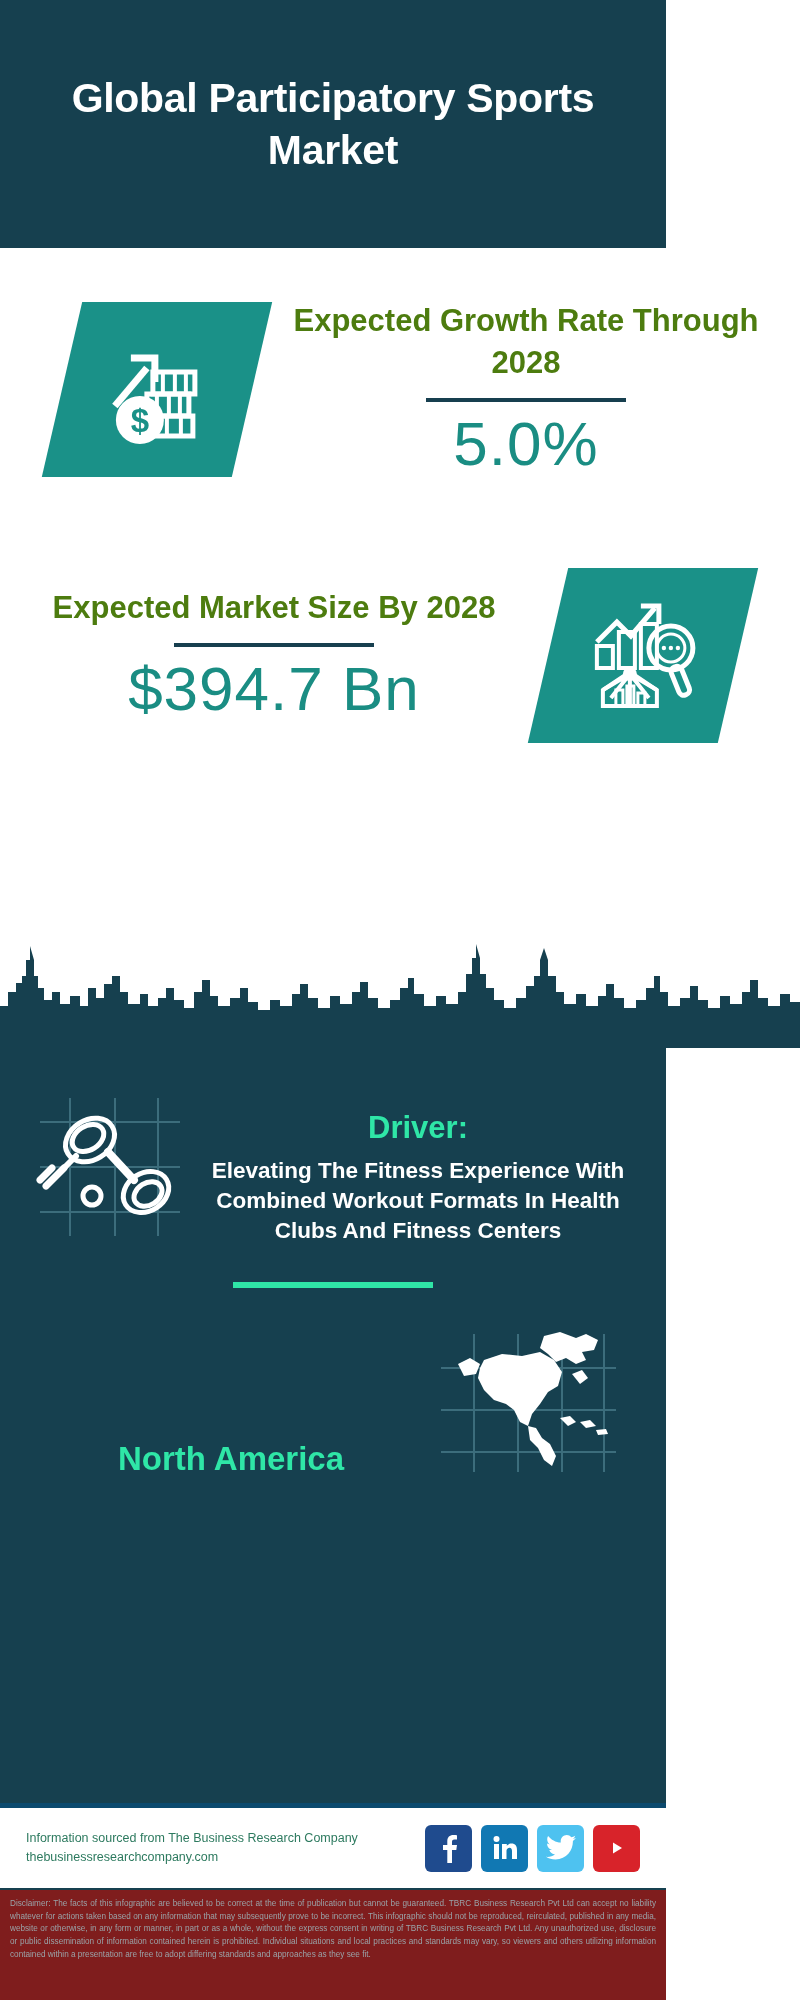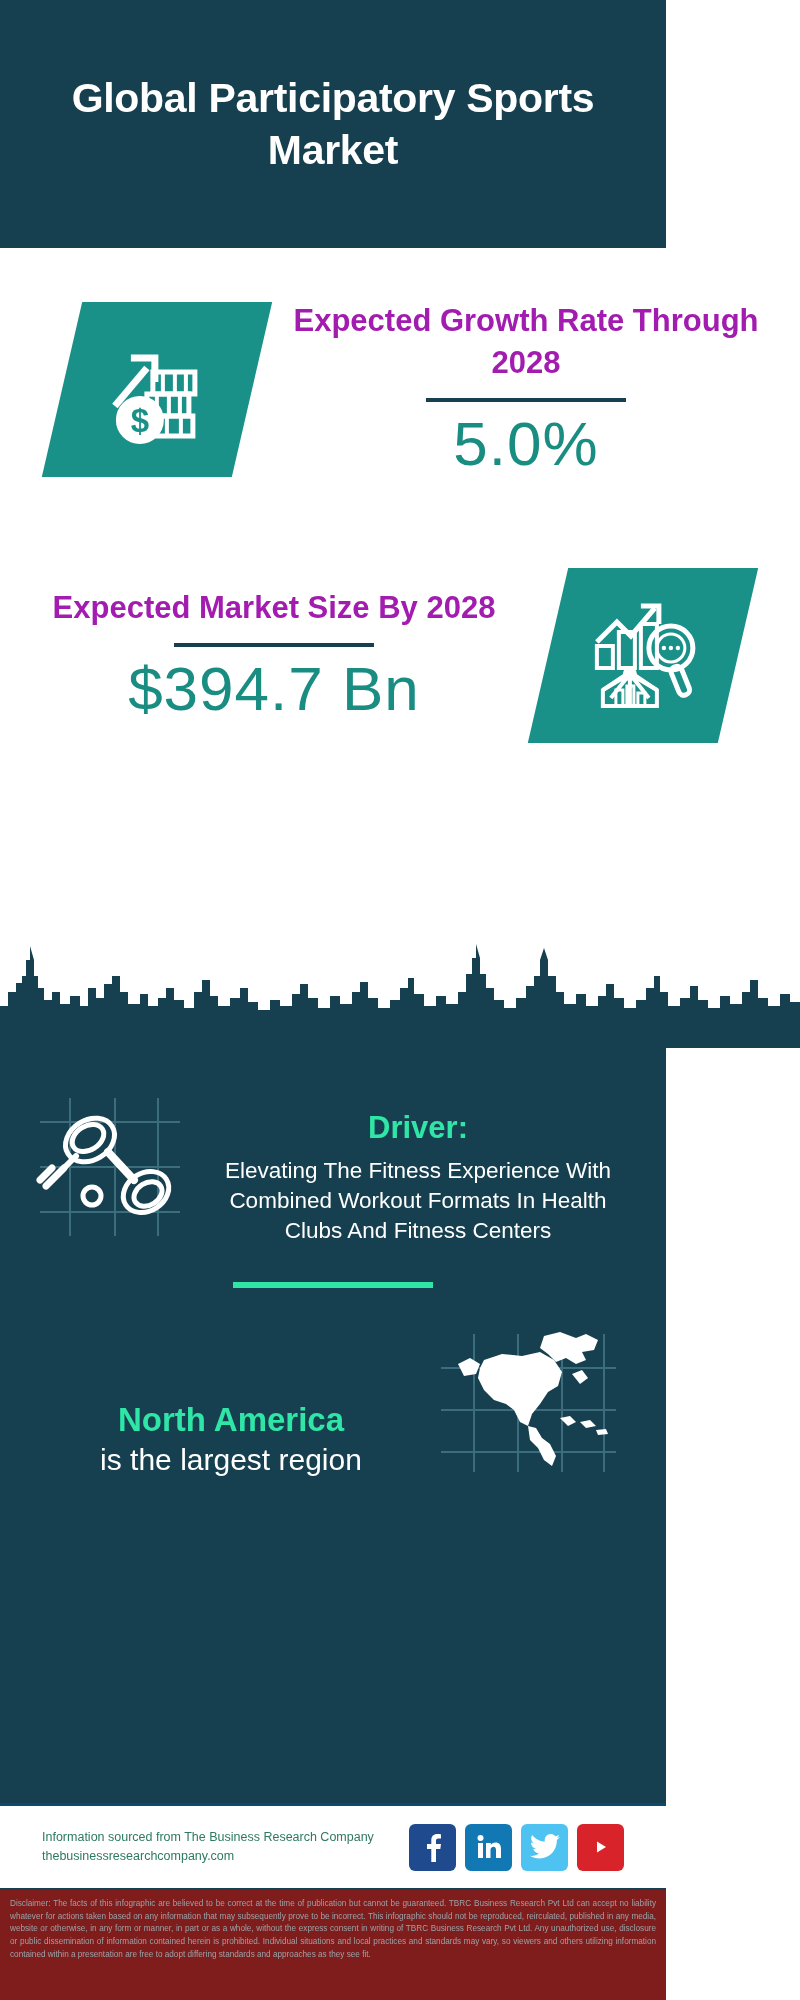--- a/index.html
+++ b/index.html
@@ -38,21 +38,21 @@
     background:#1a9188;
     width:190px; height:175px;
     transform:skewX(-13deg);
     display:flex; align-items:center; justify-content:center;
     flex:none;
   }
   .para .glyph { transform:skewX(13deg); display:block; }
 
   .stat-text { flex:1; text-align:center; padding:0 10px; }
   .stat-title {
-    color:#a21caf; font-weight:bold; font-size:31px; line-height:1.36;
+    color:#4d7c0f; font-weight:bold; font-size:31px; line-height:1.36;
   }
   .rule-dark {
     width:200px; height:4px; background:#173f4f;
     margin:14px auto 8px auto;
   }
   .stat-value {
     color:#1a8d83; font-size:62px; font-weight:normal; line-height:1.1;
     letter-spacing:1px;
   }
 
@@ -72,39 +72,39 @@
     position:relative;
   }
 
   .driver-row { display:flex; align-items:flex-end; padding:30px 30px 0 30px; }
   .driver-icon { width:170px; flex:none; padding-top:14px; }
   .driver-body { flex:1; text-align:center; padding:0 8px; }
   .driver-label {
     color:#2fe6a7; font-size:31px; font-weight:bold; margin-bottom:10px;
   }
   .driver-text {
-    color:#ffffff; font-size:22.5px; font-weight:normal; line-height:1.33;
+    color:#ffffff; font-size:22.5px; font-weight:bold; line-height:1.33;
   }
 
   .rule-green {
     width:200px; height:6px; background:#2fe6a7;
     margin:36px auto 0 auto;
   }
 
   .region-row { display:flex; align-items:flex-end; padding:42px 30px 0 26px; }
   .region-body { flex:1; text-align:center; }
   .region-name { color:#2fe6a7; font-size:33px; font-weight:bold; line-height:1.25; }
   .region-sub { color:#ffffff; font-size:30px; font-weight:normal; line-height:1.3; }
   .region-map { width:200px; flex:none; }
 
   
   .attrib {
     background:#ffffff; height:85px;
-    display:flex; align-items:center; padding:0 42px;
-    border-top:3px solid #0c4a6e;
+    display:flex; align-items:center; padding:0 26px;
+    border-top:5px solid #0c4a6e;
     justify-content:space-between;
   }
   .attrib-text { flex:1; color:#2d7a5f; font-size:12.5px; line-height:1.55; }
   .socials { display:flex; gap:9px; align-items:center; }
   .sicon {
     width:47px; height:47px; border-radius:6px;
     display:flex; align-items:center; justify-content:center;
   }
 
   
@@ -228,21 +228,20 @@
         <div class="driver-label">Driver:</div>
         <div class="driver-text">Elevating The Fitness Experience With Combined Workout Formats In Health Clubs And Fitness Centers</div>
       </div>
     </div>
 
     <div class="rule-green"></div>
 
     <div class="region-row">
       <div class="region-body">
         <div class="region-name">North America</div>
-        <div class="region-sub">is the largest region</div>
       </div>
       <div class="region-map">
         <svg width="185" height="145" viewBox="0 0 185 145" fill="none">
           <g stroke="#3c6d7c" stroke-width="2">
             <line x1="5" y1="38" x2="180" y2="38"></line>
             <line x1="5" y1="80" x2="180" y2="80"></line>
             <line x1="5" y1="122" x2="180" y2="122"></line>
             <line x1="38" y1="4" x2="38" y2="142"></line>
             <line x1="82" y1="4" x2="82" y2="142"></line>
             <line x1="126" y1="4" x2="126" y2="142"></line>

